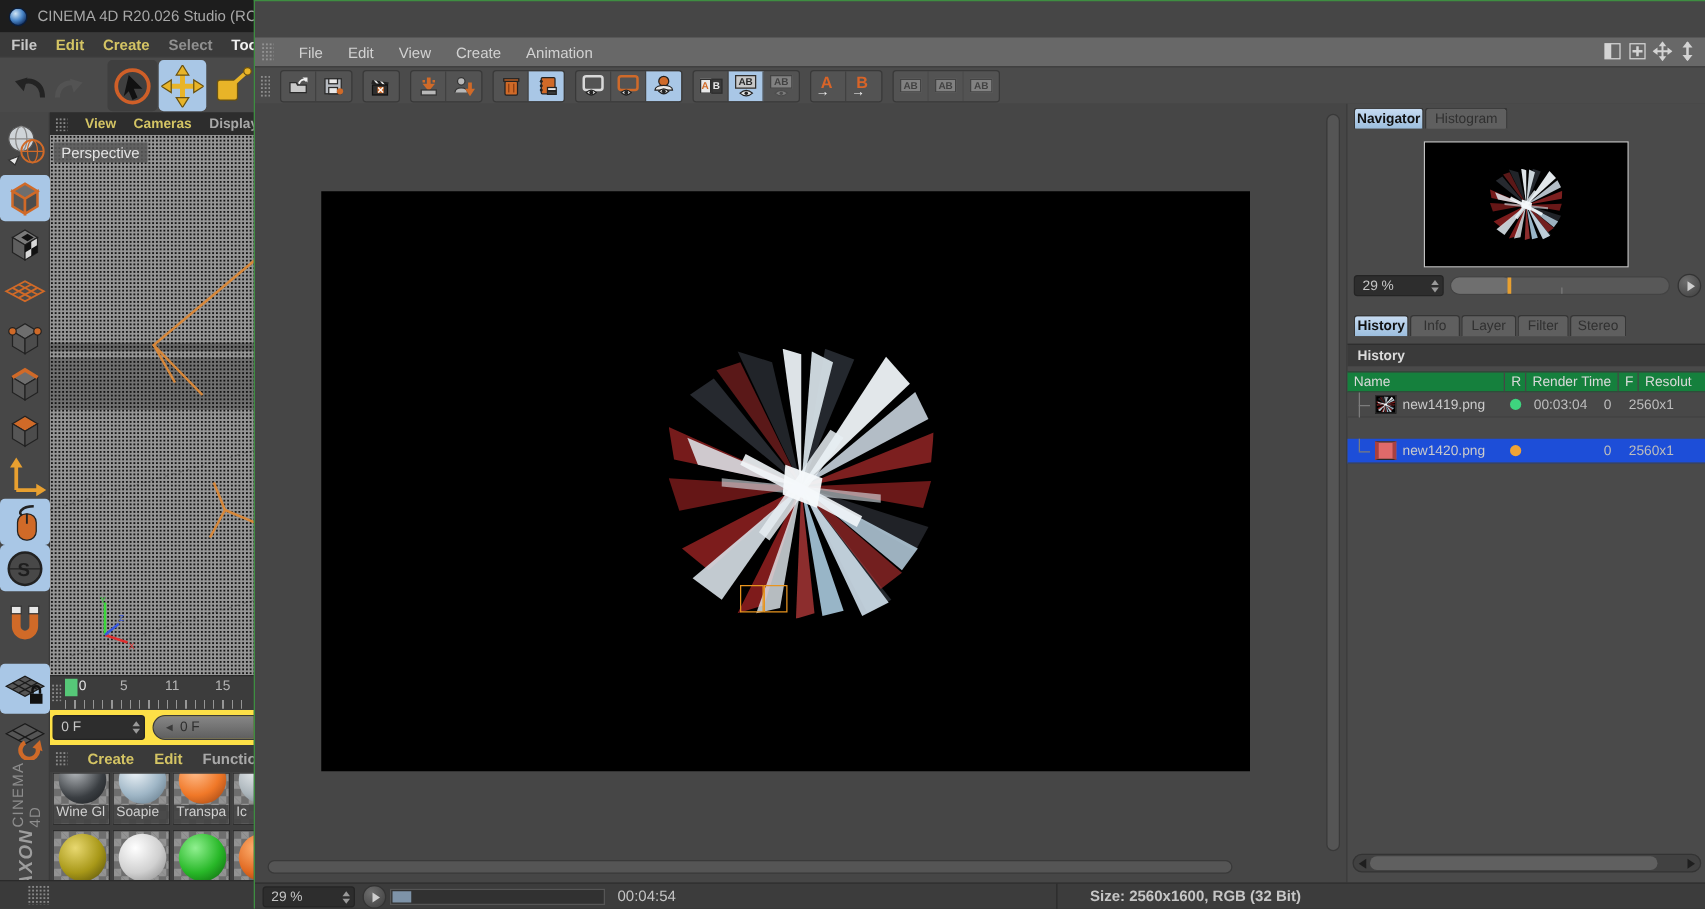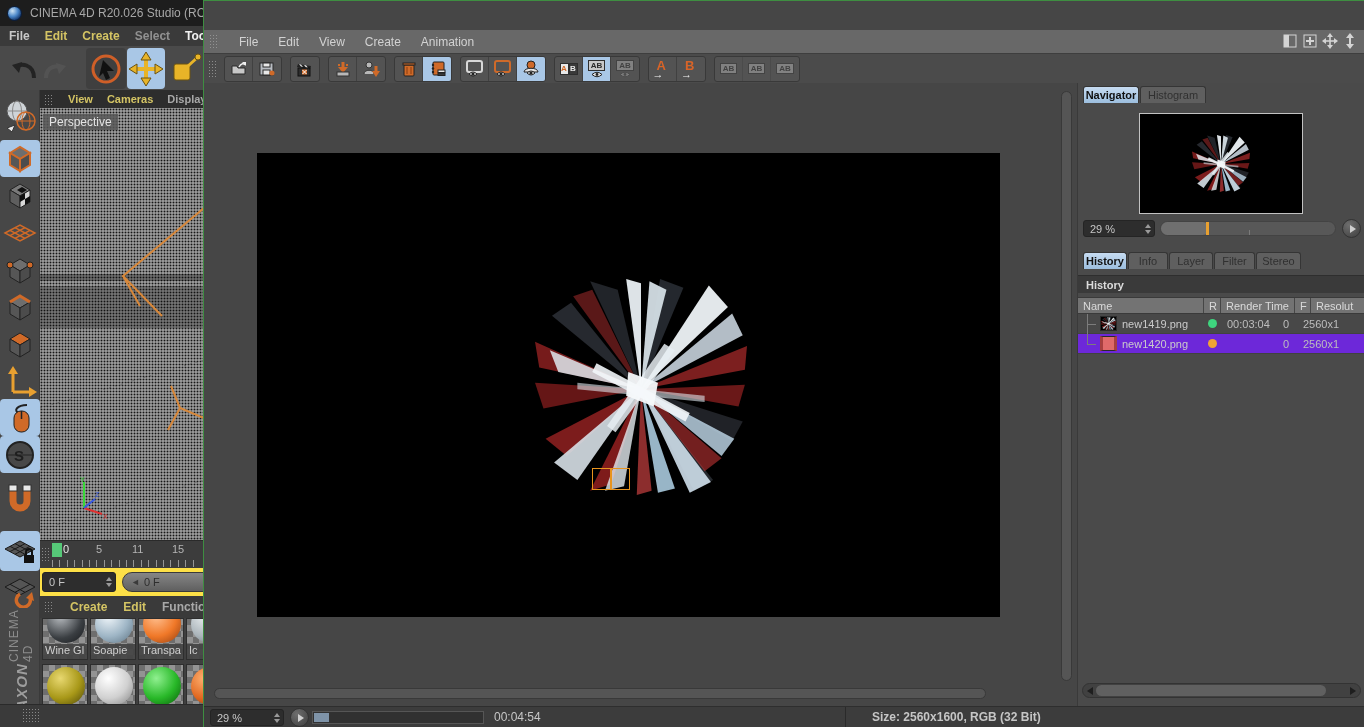--- a/index.html
+++ b/index.html
@@ -138,21 +138,21 @@
   .navslider .otick { position:absolute; left:45px; top:0; width:3px; height:13px; background:#e8a030; }
   .navslider .notch { position:absolute; left:88px; bottom:0; width:1px; height:5px; background:#7a7a7a; }
   .roundbtn { width:19px; height:19px; border-radius:50%; border:1px solid #333;
     background:radial-gradient(circle at 35% 30%, #6e6e6e, #4a4a4a 75%);
     display:flex; align-items:center; justify-content:center; }
   .roundbtn i { display:block; width:0; height:0; border-top:4px solid transparent; border-bottom:4px solid transparent;
     border-left:6px solid #cfcfcf; margin-left:2px; }
   .histtitle { position:absolute; left:0px; top:192px; width:287px; height:18px; background:#3a3a3a;
     color:#dcdcdc; font-size:11px; font-weight:bold; display:flex; align-items:center; padding-left:8px;
     border-top:1px solid #2e2e2e; }
-  .tablehead { position:absolute; left:0; top:214px; width:287px; height:17px; background:#737373;
+  .tablehead { position:absolute; left:0; top:214px; width:287px; height:17px; background:#15803d;
     border-top:1px solid #3a3a3a; border-bottom:1px solid #3a3a3a; display:flex; font-size:11px; color:#dadada; }
   .tablehead span { display:flex; align-items:center; padding-left:5px; border-right:1px solid #464646; height:100%; }
   .col-name { width:126px; } .col-r { width:17px; } .col-time { width:74px; } .col-f { width:16px; }
   .col-res { flex:1; border-right:none !important; }
   .hrow { position:absolute; left:0; width:287px; height:20px; display:flex; align-items:center;
     font-size:11px; color:#cbcbcb; border-bottom:1px solid #414141; }
   .hrow .tree { width:16px; height:20px; position:relative; flex:none; margin-left:6px;}
   .hrow .tree:before { content:""; position:absolute; left:3px; top:0; width:1px; height:100%; background:#7c7c7c; }
   .hrow .tree.last:before { height:10px; }
   .hrow .tree:after { content:""; position:absolute; left:3px; top:10px; width:9px; height:1px; background:#7c7c7c; }
@@ -733,21 +733,21 @@
           <svg width="15" height="13" viewBox="0 0 200 200" preserveAspectRatio="none">
               <use href="#art"></use>
             </svg>
         </span>
         <span class="hname">new1419.png</span>
         <span class="dot" style="background-color: rgb(62, 212, 126);"></span>
         <span class="htime">00:03:04</span>
         <span class="hf">0</span>
         <span class="hres">2560x1</span>
       </div>
-      <div class="hrow" style="top:251px;background:#6d28d9">
+      <div class="hrow" style="top:268px;background:#1d4ed8">
         <span class="tree last"></span>
         <span class="hthumb pink"></span>
         <span class="hname">new1420.png</span>
         <span class="dot" style="background-color: rgb(240, 163, 53);"></span>
         <span class="htime"></span>
         <span class="hf">0</span>
         <span class="hres">2560x1</span>
       </div>
 
       <div class="botscroll">

